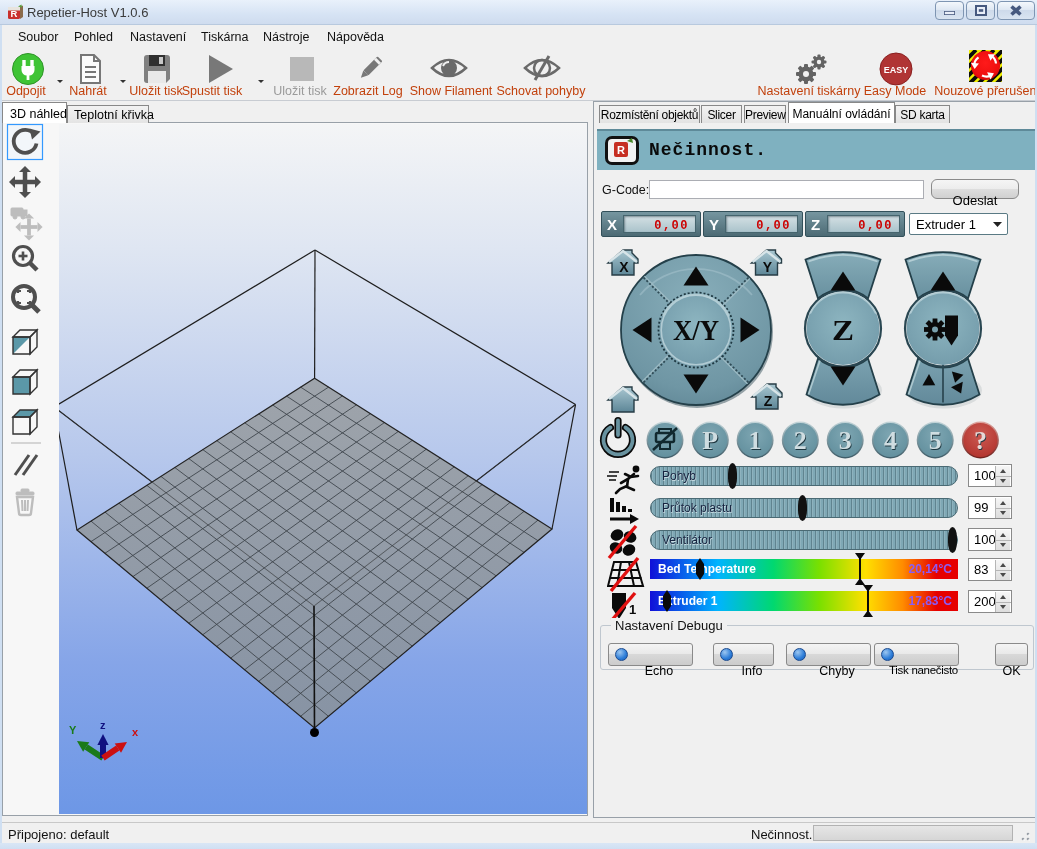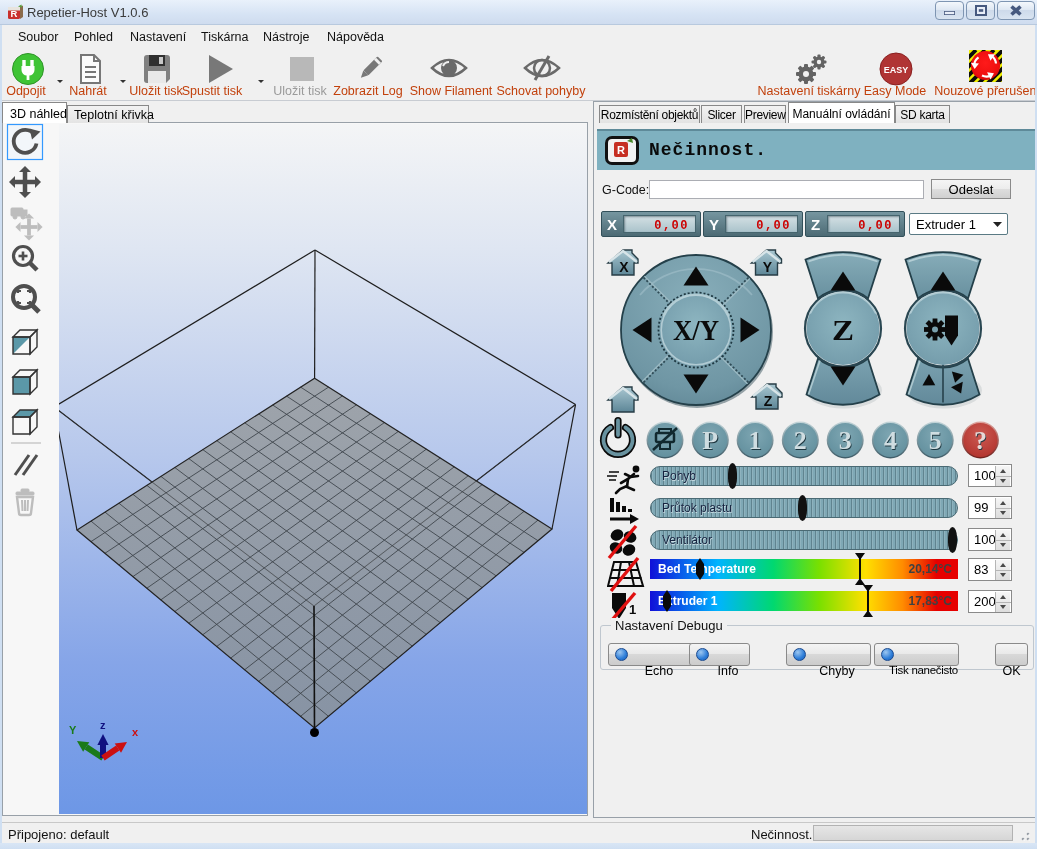--- a/index.html
+++ b/index.html
@@ -23,39 +23,39 @@
 
 .rtab{position:absolute;top:105px;height:18px;background:linear-gradient(#f2f2f2,#e3e3e3);border:1px solid #888;border-bottom:none;font-size:12px;letter-spacing:-0.3px;text-align:center;padding-top:2.5px;z-index:2;white-space:nowrap}
 #rtabactive{left:788px;top:102px;width:107px;height:21px;background:#fff;border:1px solid #888;border-bottom:none;font-size:12px;text-align:center;padding-top:4px;z-index:3;white-space:nowrap}
 #rpanel{left:597px;top:122px;width:438px;height:695px;background:#f0f0f0}
 
 #stathead{left:0px;top:7px;width:438px;height:41px;background:#7fb1c0;border-top:2px solid #5e8a99}
 #stattxt{left:52px;top:9px;font-family:"Liberation Mono",monospace;font-weight:bold;font-size:18px;color:#0a0a0a;letter-spacing:1px}
 
 #gcodelbl{left:5px;top:61px;font-size:12.5px;color:#111}
 #gcodeinput{left:52px;top:58px;width:275px;height:19px;background:#fff;border:1px solid #abadb3}
-#odeslat{left:334px;top:57px;width:80px;height:20px;background:linear-gradient(#f5f5f5,#ececec 50%,#dedede 50%,#d0d0d0);border:1.5px solid #8a8a8a;border-radius:0;font-size:13px;text-align:center;padding-top:2px}
+#odeslat{left:334px;top:57px;width:88px;height:20px;background:linear-gradient(#f5f5f5,#ececec 50%,#dedede 50%,#d0d0d0);border:1.5px solid #8a8a8a;border-radius:6px;font-size:13px;text-align:center;padding-top:13px}
 
 .coord{position:absolute;top:89px;height:26px;background:linear-gradient(#7696a0,#4c6a74);border:1px solid #32505a;border-radius:2px}
 .coordlet{position:absolute;left:5px;top:4px;color:#fff;font-weight:bold;font-size:15px}
 .coordval{position:absolute;left:21px;top:3px;right:4px;bottom:3px;background:linear-gradient(#d4e0e4,#aac3cb);border:1px solid #46656e;box-shadow:inset 1px 1px 2px rgba(20,40,50,0.45);font-family:"Liberation Mono",monospace;font-weight:bold;font-size:12px;letter-spacing:1.5px;color:#cc0000;text-align:right;padding:3px 6px 0 0}
 #extrudersel{left:312px;top:91px;width:99px;height:22px;background:#fff;border:1px solid #5a7a84;border-radius:2px;font-size:13px;padding:3px 0 0 6px}
 
 .slidrow{position:absolute;height:20px}
 .tealtrack{position:absolute;left:0;top:0;right:0;bottom:0;border-radius:10px;border:1px solid #4a6a74;background:#7fa8b5;background-image:repeating-linear-gradient(90deg,rgba(38,64,74,0.35) 0 1px,rgba(255,255,255,0.12) 1px 2px,transparent 2px 4px)}
 .slidlabel{position:absolute;left:12px;top:3px;font-size:12px;font-weight:normal;color:#16233f;text-shadow:0.5px 0.5px 0 rgba(220,235,240,0.8)}
 .tealhandle{position:absolute;top:-3px;width:9px;height:26px;background:#111;border-radius:50%/40%}
 .spin{position:absolute;width:44px;height:23px;background:#fff;border:1px solid #8a8a8a;font-size:13px;padding:3px 0 0 5px}
 .spinbtns{position:absolute;right:1px;top:1px;width:15px;height:20px;background:linear-gradient(#f6f6f6,#ddd);border-left:1px solid #b5b5b5}
 .spinbtns:before{content:"";position:absolute;left:4px;top:3px;border-left:3.5px solid transparent;border-right:3.5px solid transparent;border-bottom:4px solid #4a4a4a}
 .spinbtns:after{content:"";position:absolute;left:4px;bottom:3px;border-left:3.5px solid transparent;border-right:3.5px solid transparent;border-top:4px solid #4a4a4a}
 .spinbtns i{position:absolute;left:0;top:9.5px;width:15px;height:1px;background:#b5b5b5}
 .raintrack{position:absolute;left:0;top:0;right:0;bottom:0;background:linear-gradient(90deg,#1010d8,#00b4ff 22%,#00d870 40%,#7ae000 55%,#ffe000 70%,#ff8c00 82%,#e60000 93%)}
 .rainlabel{position:absolute;left:8px;top:3px;font-size:12px;font-weight:bold;color:#fff}
-.rainval{position:absolute;right:6px;top:3px;font-size:12px;font-weight:bold;color:#404040}
+.rainval{position:absolute;right:6px;top:3px;font-size:12px;font-weight:bold;color:#8b5cf6}
 
 #debuggroup{left:3px;top:503px;width:434px;height:45px;border:1px solid #bfc7cf;border-radius:3px}
 #debuglegend{position:absolute;left:10px;top:-8px;background:#f0f0f0;font-size:13px;padding:0 4px;color:#111}
 .dbgbtn{position:absolute;top:17px;height:23px;background:linear-gradient(#f4f4f4,#e8e8e8 50%,#d8d8d8 50%,#cccccc);border:1px solid #8a8a8a;border-radius:3px;font-size:12.5px;text-align:center;padding:20px 0 0 17px;white-space:nowrap}
 .bluedot{position:absolute;left:6px;top:4px;width:13px;height:13px;border-radius:50%;background:radial-gradient(circle at 35% 30%,#9cc6f0,#2d7dd8 60%,#1a5eb8);border:1px solid #1a4a90}
 
 #statusbar{left:0;top:822px;width:1037px;height:21px;background:#f0f0f0;border-top:1px solid #c8c8c8;font-size:13px;color:#111}
 #bottomstrip{left:0;top:843px;width:1037px;height:6px;background:linear-gradient(#d9e6f5,#cfdff2)}
 #progbar{left:813px;top:825px;width:200px;height:16px;border:1px solid #b2b2b2;background:linear-gradient(#e6e6e6,#d6d6d6)}
 .sideedge{top:25px;width:2px;height:818px;background:#cfdff2}
@@ -656,21 +656,21 @@
         <polygon points="2,0 12,0 7,7" fill="#0a0a0a"></polygon>
         <polygon points="2,32 12,32 7,25" fill="#0a0a0a"></polygon>
       </svg>
     </div>
  <div class="spin" style="left:371px;top:468px">200<span class="spinbtns">
         <i></i>
       </span></div>
  <div class="abs" id="debuggroup">
       <span id="debuglegend">Nastavení Debugu</span>
    <div class="dbgbtn" style="left:7px;width:85px"><span class="bluedot"></span>Echo</div>
-   <div class="dbgbtn" style="left:88px;width:61px"><span class="bluedot"></span>Info</div>
+   <div class="dbgbtn" style="left:112px;width:61px"><span class="bluedot"></span>Info</div>
    <div class="dbgbtn" style="left:185px;width:85px"><span class="bluedot"></span>Chyby</div>
    <div class="dbgbtn" style="left:273px;width:85px;padding-left:14px;font-size:11.5px;letter-spacing:-0.3px"><span class="bluedot"></span>Tisk nanečisto</div>
    <div class="dbgbtn" style="left:394px;width:33px;padding-left:0">OK</div>
  </div>
 </div>
 
 <div class="abs" id="statusbar">
  <span class="abs" style="left:8px;top:4px">Připojeno: default</span>
  <span class="abs" style="left:751px;top:4px">Nečinnost.</span>
 </div>

